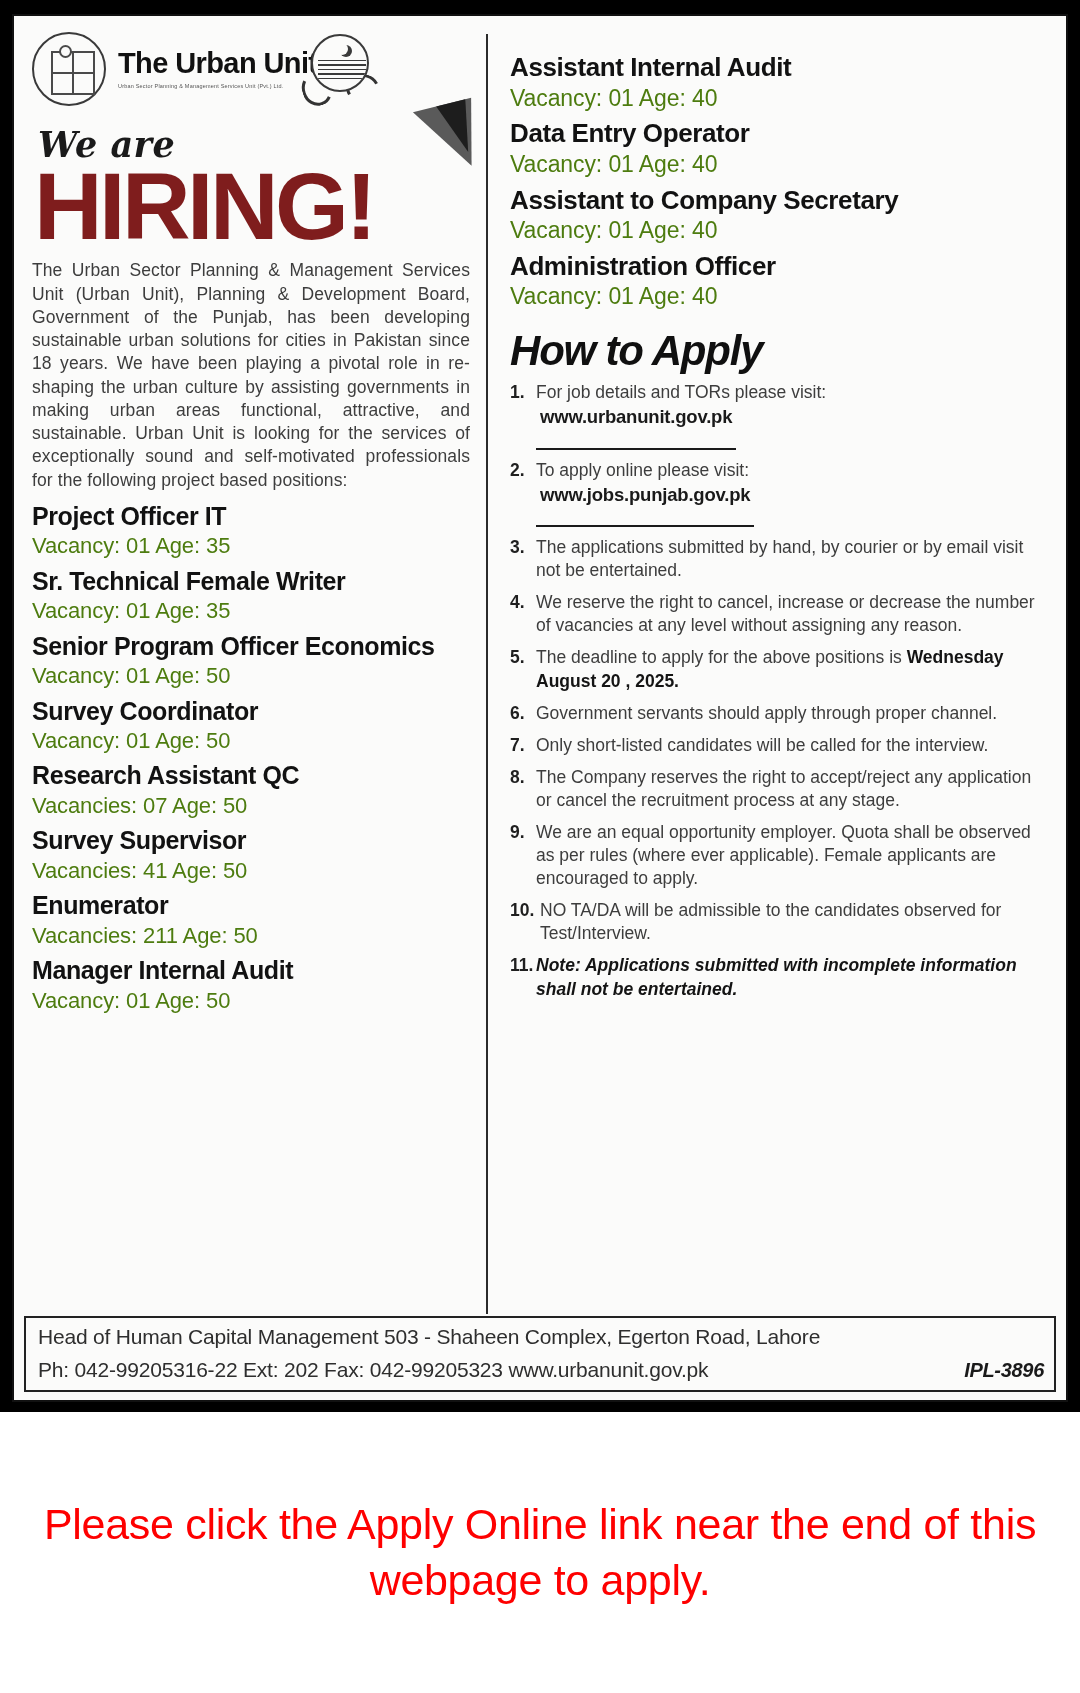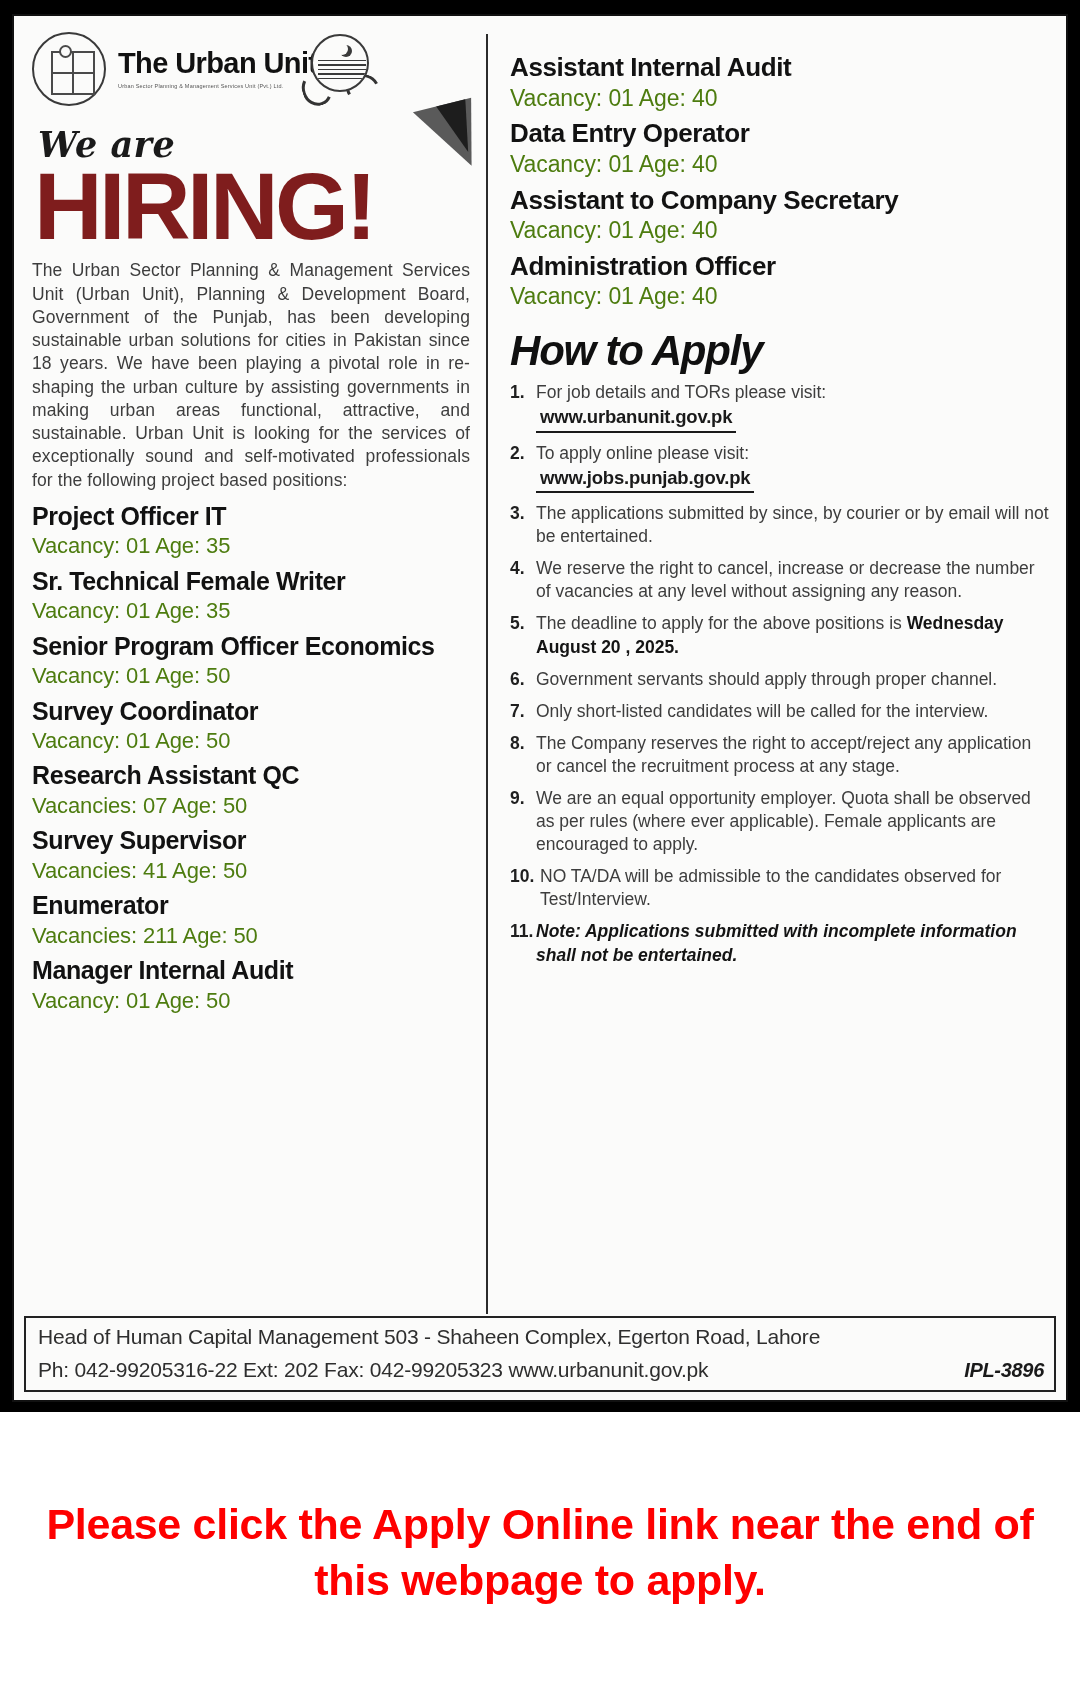--- a/index.html
+++ b/index.html
@@ -257,21 +257,21 @@
     width: 26px;
   }
   .apply-num.wide { width: 30px; }
   .apply-text { flex: 1; }
 
   .apply-link {
     display: inline-block;
     font-weight: bold;
     color: #1a1a1a;
     border-bottom: 2px solid #1a1a1a;
-    padding: 0 4px 1px 4px;
+    padding: 0 4px 18px 4px;
     margin-top: 1px;
     font-size: 18.5px;
     letter-spacing: -0.2px;
   }
 
   .apply-text b { color: #141414; }
   .apply-text .note { font-weight: bold; font-style: italic; color: #141414; }
 
   
   .footer-bar {
@@ -319,21 +319,21 @@
     height: 281px;
     background: #ffffff;
     display: flex;
     align-items: center;
     justify-content: center;
     padding: 0 14px;
   }
   .notice-text {
     color: #fe0000;
     font-size: 43px;
-    font-weight: bold;
+    font-weight: normal;
     text-align: center;
     line-height: 1.28;
     letter-spacing: -0.3px;
   }
 </style>
 </head>
 <body>
 
 <div class="ad-frame">
   <div class="ad-paper">
@@ -425,21 +425,21 @@
           <div class="apply-item">
             <span class="apply-num">2.</span>
             <span class="apply-text">
               <span>To apply online please visit:</span><br>
               <span class="apply-link">www.jobs.punjab.gov.pk</span>
             </span>
           </div>
 
           <div class="apply-item">
             <span class="apply-num">3.</span>
-            <span class="apply-text">The applications submitted by since, by courier or by email will not be entertained.</span>
+            <span class="apply-text">The applications submitted by hand, by courier or by email visit not be entertained.</span>
           </div>
 
           <div class="apply-item">
             <span class="apply-num">4.</span>
             <span class="apply-text">We reserve the right to cancel, increase or decrease the number of vacancies at any level without assigning any reason.</span>
           </div>
 
           <div class="apply-item">
             <span class="apply-num">5.</span>
             <span class="apply-text"><span>The deadline to apply for the above positions is </span><b>Wednesday August 20 , 2025.</b></span>

